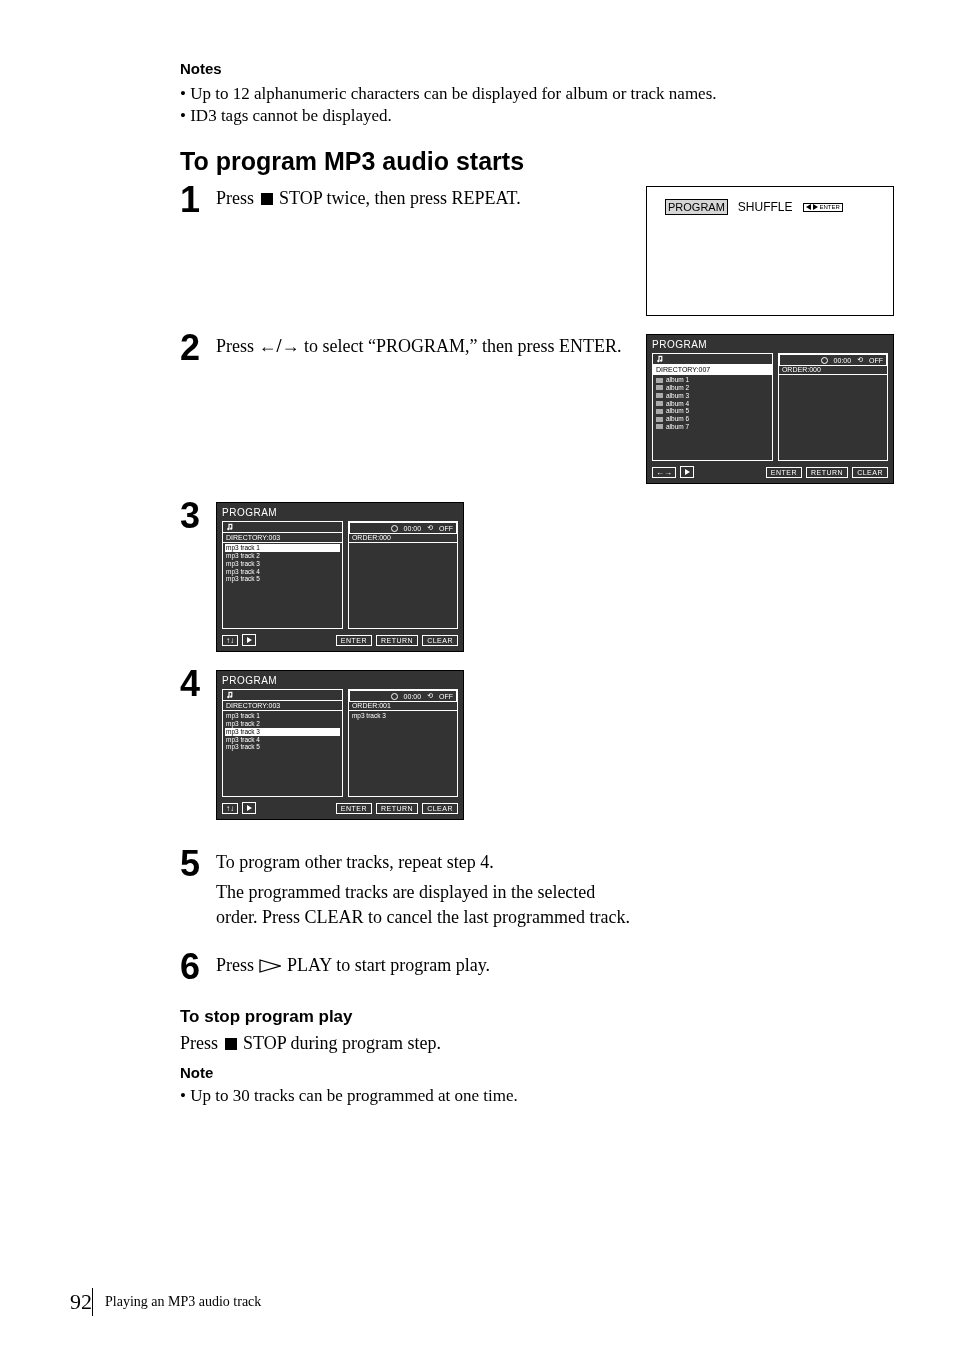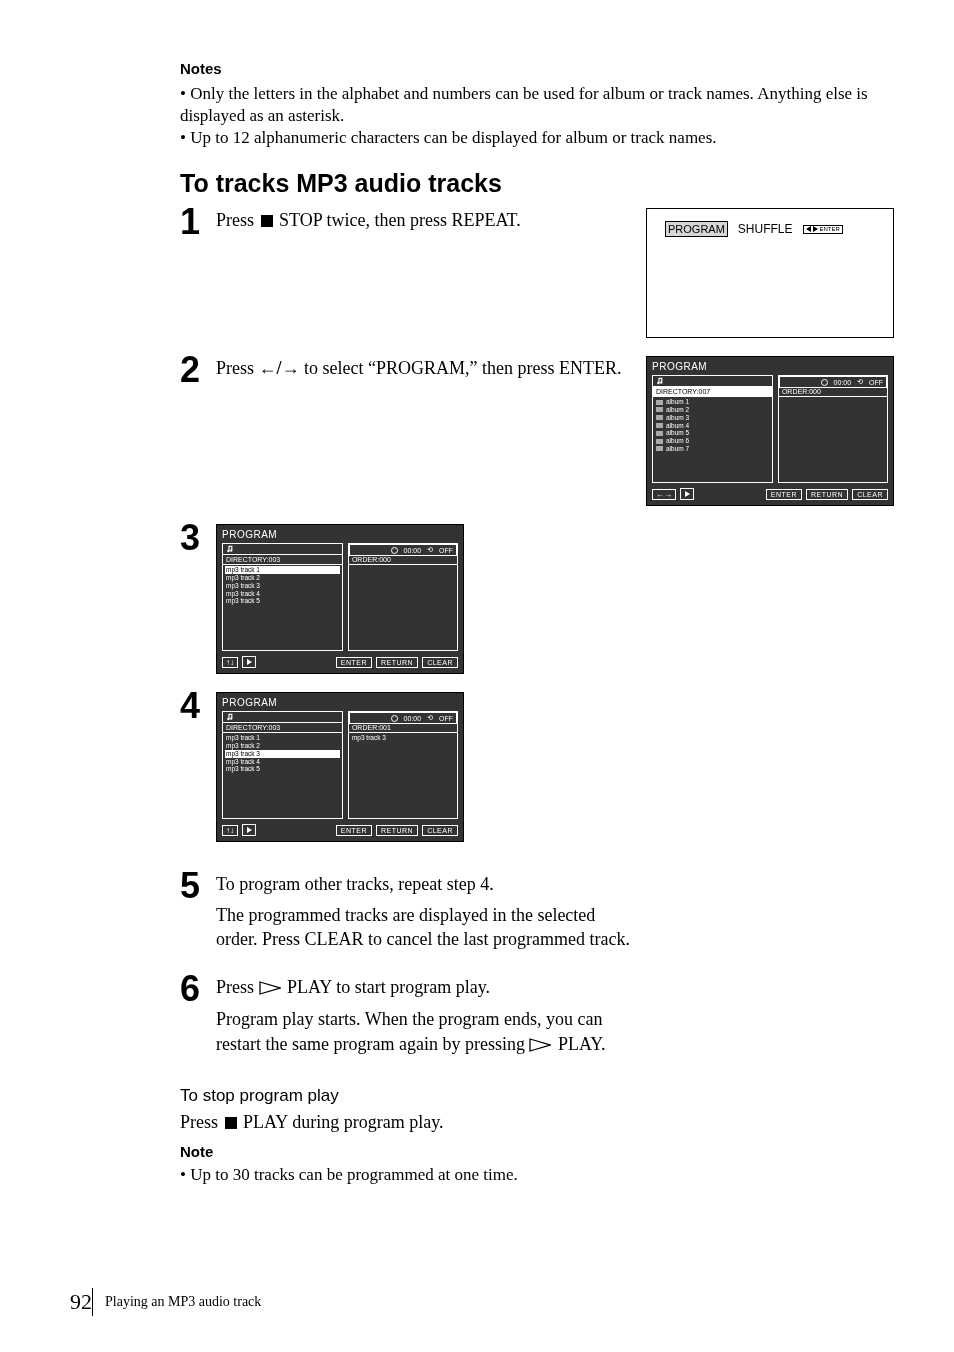--- a/index.html
+++ b/index.html
@@ -241,21 +241,21 @@
   }
   .osd-bottom .play-box .ptri {
     width: 0; height: 0;
     border-top: 3px solid transparent;
     border-bottom: 3px solid transparent;
     border-left: 5px solid #fff;
   }
 
   .subheading {
     font-family: Arial, Helvetica, sans-serif;
-    font-weight: normal;
+    font-weight: bold;
     font-size: 17px;
     margin-left: 80px;
     margin-top: 22px;
     margin-bottom: 6px;
   }
   .body-line {
     margin-left: 80px;
     font-size: 18px;
     margin-bottom: 10px;
   }
@@ -287,25 +287,25 @@
   }
   .footer .title {
     font-size: 14px;
   }
 </style>
 </head>
 <body>
 
 <div class="notes-heading">Notes</div>
 <ul class="notes-list">
-  <li>Only the letters in the alphabet and numbers can be used for album or track names.  Anything else is displayed as an asterisk.</li>
   <li>Up to 12 alphanumeric characters can be displayed for album or track names.</li>
+  <li>ID3 tags cannot be displayed.</li>
 </ul>
 
-<div class="section-title">To tracks MP3 audio tracks</div>
+<div class="section-title">To program MP3 audio starts</div>
 
 <div class="step-row">
   <div class="step-num">1</div>
   <div class="step-body">
     <p>
       <span>Press </span>
       <span class="black-square"></span>
       <span> STOP twice, then press REPEAT.</span>
     </p>
   </div>
@@ -528,38 +528,29 @@
   <div class="step-body">
     <p>
       <span>Press </span>
       <span class="play-tri-outline">
         <svg viewBox="0 0 22 14">
             <polygon points="1,1 21,7 1,13" fill="none" stroke="#000" stroke-width="1.3"></polygon>
           </svg>
       </span>
       <span> PLAY to start program play.</span>
     </p>
-    <p>
-      <span>Program play starts.  When the program ends, you can restart the same program again by pressing </span>
-      <span class="play-tri-outline">
-        <svg viewBox="0 0 22 14">
-            <polygon points="1,1 21,7 1,13" fill="none" stroke="#000" stroke-width="1.3"></polygon>
-          </svg>
-      </span>
-      <span> PLAY.</span>
-    </p>
   </div>
   <div class="step-figure"></div>
 </div>
 
 <div class="subheading">To stop program play</div>
 <div class="body-line">
   <span>Press </span>
   <span class="black-square"></span>
-  <span> PLAY during program play.</span>
+  <span> STOP during program step.</span>
 </div>
 
 <div class="note-heading2">Note</div>
 <ul class="notes-list">
   <li>Up to 30 tracks can be programmed at one time.</li>
 </ul>
 
 <div class="footer">
   <span class="pg">92</span>
   <span class="divider"></span>

